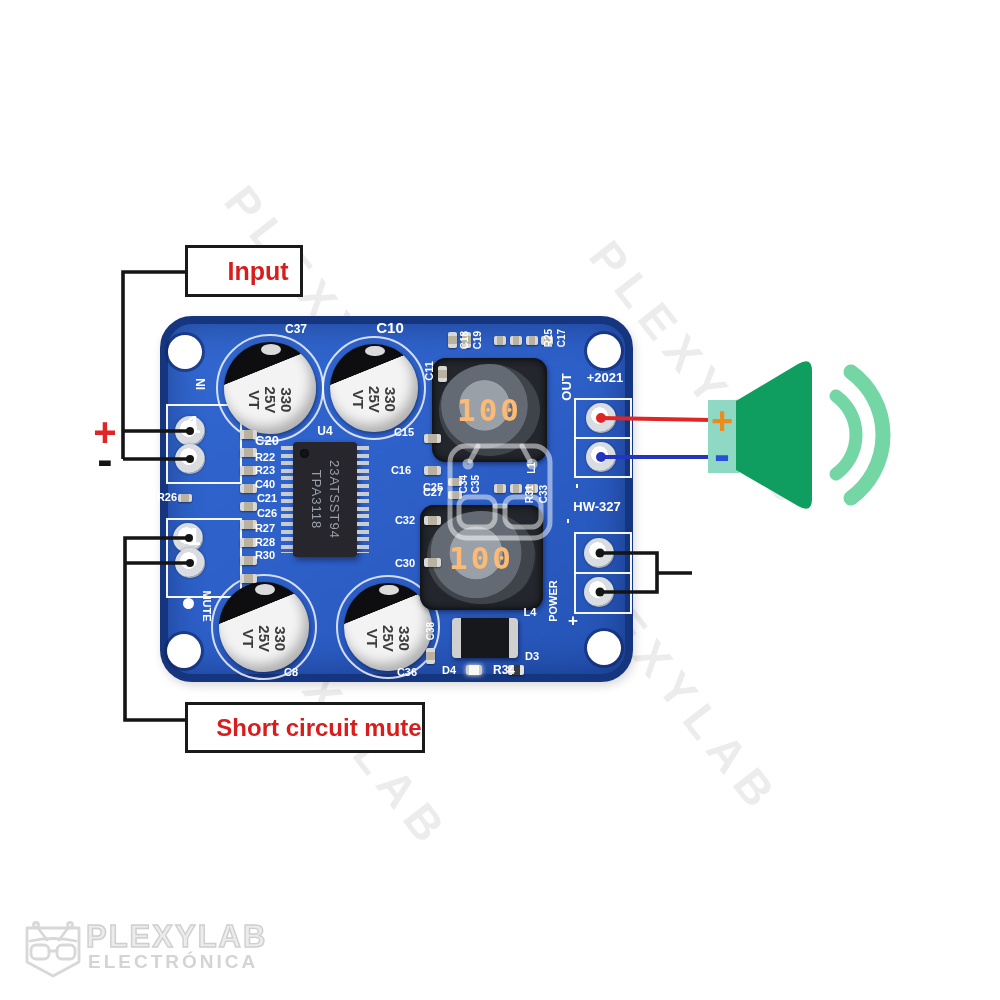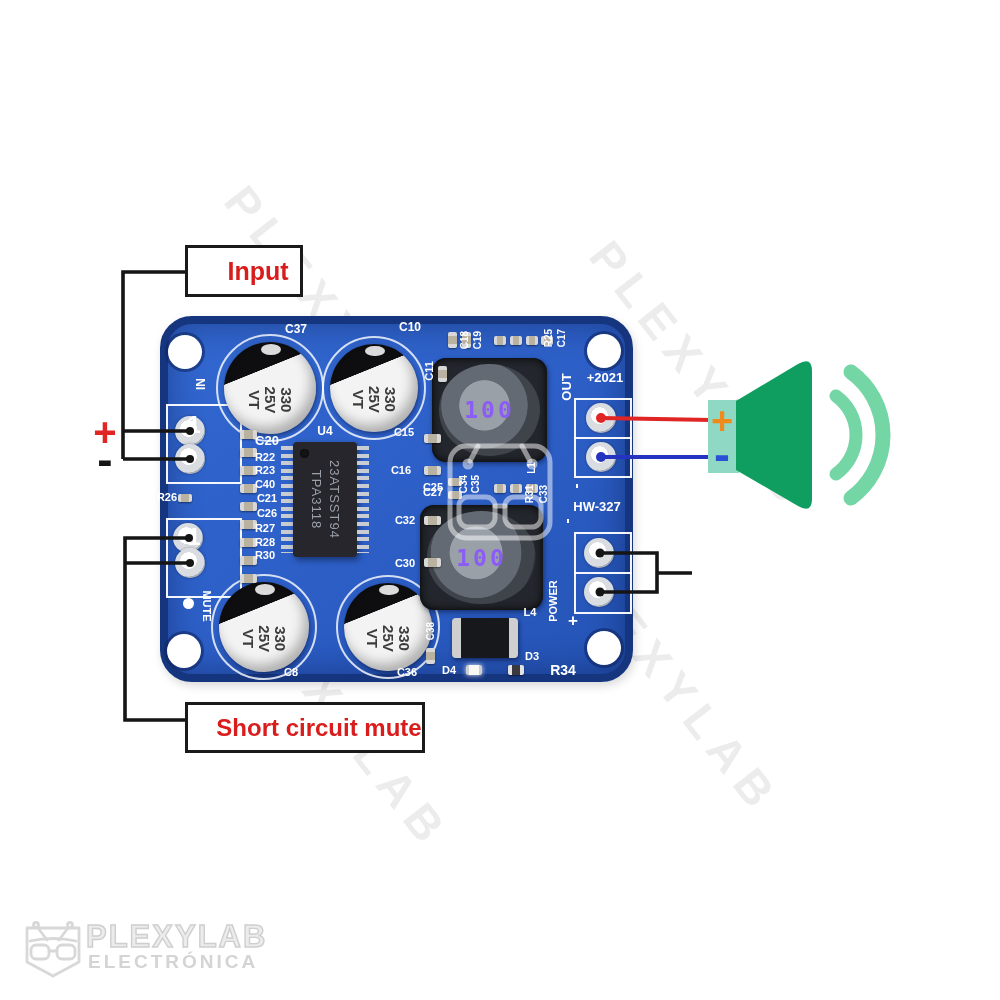--- a/index.html
+++ b/index.html
@@ -31,21 +31,21 @@
        justify-content:center;transform:rotate(90deg);font-weight:bold;color:#3c3c3c;
        font-size:15px;line-height:1.05;padding-left:26%;}
   .cap::after{content:"";position:absolute;left:40%;top:2%;width:22%;height:12%;
        background:rgba(255,255,255,.85);border-radius:50%;}
 
   .inductor{position:absolute;background:#23262c;border-radius:14px;
        box-shadow:inset 0 0 8px #000, 1px 2px 5px rgba(0,0,20,.45);}
   .inductor::before{content:"";position:absolute;inset:6%;border-radius:50%;
        background:radial-gradient(circle at 45% 45%,#9aa0a8 0 33%,#646a73 34% 57%,#3f434a 58% 74%,#2a2d33 75% 100%);}
   .ind-val{position:absolute;inset:0;display:flex;align-items:center;justify-content:center;
-       color:#8b5cf6;font-weight:bold;font-size:23px;letter-spacing:3px;
+       color:#fdba74;font-weight:bold;font-size:31px;letter-spacing:3px;
        font-family:"DejaVu Sans Mono",monospace;border-radius:22px;}
 
   .chip{position:absolute;left:281px;top:442px;width:88px;height:115px;}
   .chip .pins{position:absolute;top:4px;width:12px;height:107px;
        background:repeating-linear-gradient(#c9ccd2 0 4px,rgba(0,0,0,0) 4px 7.6px);}
   .chip .body{position:absolute;left:12px;top:0;width:64px;height:115px;background:#26262c;
        border-radius:4px;box-shadow:2px 3px 6px rgba(0,0,10,.45);}
   .chip .body::after{content:"";position:absolute;left:7px;top:7px;width:9px;height:9px;
        border-radius:50%;background:#141417;box-shadow:inset 0 0 2px #000;}
   .chip-text{position:absolute;inset:0;display:flex;flex-direction:column;gap:3px;align-items:center;
@@ -208,21 +208,21 @@
   <div class="pad" style="left:175px;top:444px;"></div>
   <div class="pad" style="left:173px;top:523px;"></div>
   <div class="pad" style="left:175px;top:548px;"></div>
   <div class="pad" style="left:586px;top:403px;"></div>
   <div class="pad" style="left:586px;top:442px;"></div>
   <div class="pad" style="left:584px;top:538px;"></div>
   <div class="pad" style="left:584px;top:577px;"></div>
 
   <div id="silk-layer">
       <span class="silk" style="left: 296px; top: 329px; font-size: 12px; transform: translate(-50%, -50%) rotate(0deg);">C37</span>
-      <span class="silk" style="left: 404px; top: 327px; font-size: 12px; transform: translate(-50%, -50%) rotate(0deg); padding-left: 12px;">C10</span>
+      <span class="silk" style="left: 384px; top: 327px; font-size: 15px; transform: translate(-50%, -50%) rotate(0deg); padding-left: 12px;">C10</span>
       <span class="silk" style="left: 429px; top: 371px; font-size: 11px; transform: translate(-50%, -50%) rotate(-90deg);">C11</span>
       <span class="silk" style="left: 465px; top: 340px; font-size: 10px; transform: translate(-50%, -50%) rotate(-90deg);">C18</span>
       <span class="silk" style="left: 478px; top: 340px; font-size: 10px; transform: translate(-50%, -50%) rotate(-90deg);">C19</span>
       <span class="silk" style="left: 549px; top: 338px; font-size: 10px; transform: translate(-50%, -50%) rotate(-90deg);">R25</span>
       <span class="silk" style="left: 562px; top: 338px; font-size: 10px; transform: translate(-50%, -50%) rotate(-90deg);">C17</span>
       <span class="silk" style="left: 566px; top: 387px; font-size: 13px; transform: translate(-50%, -50%) rotate(-90deg);">OUT</span>
       <span class="silk" style="left: 605px; top: 377px; font-size: 13px; transform: translate(-50%, -50%) rotate(0deg);">+2021</span>
       <span class="silk" style="left: 325px; top: 431px; font-size: 12px; transform: translate(-50%, -50%) rotate(0deg);">U4</span>
       <span class="silk" style="left: 404px; top: 432px; font-size: 11px; transform: translate(-50%, -50%) rotate(0deg);">C15</span>
       <span class="silk" style="left: 401px; top: 470px; font-size: 11px; transform: translate(-50%, -50%) rotate(0deg);">C16</span>
@@ -250,21 +250,21 @@
       <span class="silk" style="left: 530px; top: 494px; font-size: 10px; transform: translate(-50%, -50%) rotate(-90deg);">R31</span>
       <span class="silk" style="left: 544px; top: 494px; font-size: 10px; transform: translate(-50%, -50%) rotate(-90deg);">C33</span>
       <span class="silk" style="left: 578px; top: 486px; font-size: 16px; transform: translate(-50%, -50%) rotate(90deg);">-</span>
       <span class="silk" style="left: 569px; top: 521px; font-size: 16px; transform: translate(-50%, -50%) rotate(90deg);">-</span>
       <span class="silk" style="left: 597px; top: 506px; font-size: 13px; transform: translate(-50%, -50%) rotate(0deg);">HW-327</span>
       <span class="silk" style="left: 553px; top: 601px; font-size: 11px; transform: translate(-50%, -50%) rotate(-90deg);">POWER</span>
       <span class="silk" style="left: 573px; top: 620px; font-size: 17px; transform: translate(-50%, -50%) rotate(0deg);">+</span>
       <span class="silk" style="left: 530px; top: 612px; font-size: 11px; transform: translate(-50%, -50%) rotate(0deg);">L4</span>
       <span class="silk" style="left: 532px; top: 656px; font-size: 11px; transform: translate(-50%, -50%) rotate(0deg);">D3</span>
       <span class="silk" style="left: 449px; top: 670px; font-size: 11px; transform: translate(-50%, -50%) rotate(0deg);">D4</span>
-      <span class="silk" style="left: 563px; top: 670px; font-size: 14px; transform: translate(-50%, -50%) rotate(0deg);">R34</span>
+      <span class="silk" style="left: 504px; top: 670px; font-size: 12px; transform: translate(-50%, -50%) rotate(0deg);">R34</span>
       <span class="silk" style="left: 431px; top: 631px; font-size: 10px; transform: translate(-50%, -50%) rotate(-90deg);">C38</span>
       <span class="silk" style="left: 291px; top: 672px; font-size: 11px; transform: translate(-50%, -50%) rotate(0deg);">C8</span>
       <span class="silk" style="left: 407px; top: 672px; font-size: 11px; transform: translate(-50%, -50%) rotate(0deg);">C36</span>
     </div>
 
   <svg class="overlay" width="1000" height="1000" viewBox="0 0 1000 1000">
 
     <g style="stroke:rgba(255,255,255,.5);fill:none;stroke-width:5;stroke-linecap:round;">
       <rect x="450" y="446" width="100" height="92" rx="16"></rect>
       <rect x="459" y="497" width="36" height="30" rx="9"></rect>

